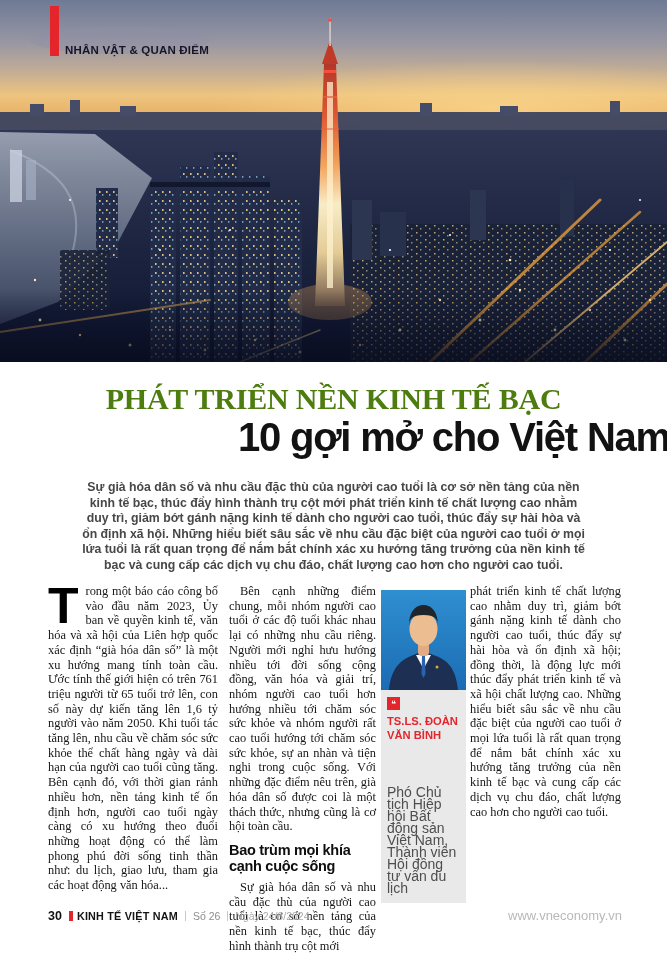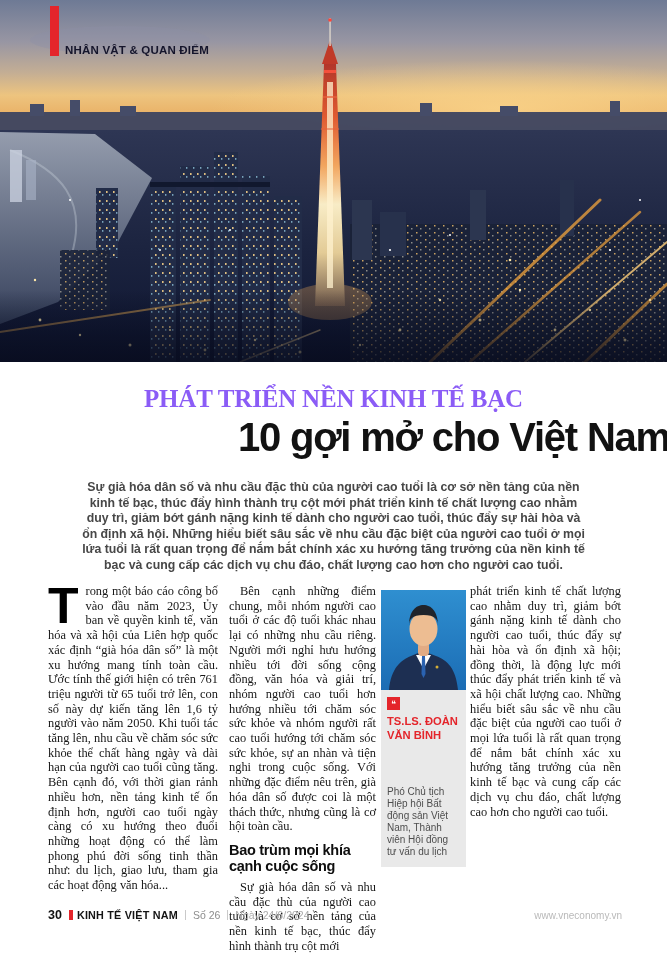--- a/index.html
+++ b/index.html
@@ -13,21 +13,21 @@
   .tag-bar{ position:absolute; left:50px; top:6px; width:9px; height:50px; background:var(--accent); }
   .tag-label{
     position:absolute; left:65px; top:44px;
     font-family:"Liberation Sans","DejaVu Sans",sans-serif; font-weight:700;
     font-size:11.5px; letter-spacing:.2px; color:#15152b; white-space:nowrap;
   }
   
   .headline{
     position:absolute; top:383px; left:0; width:667px; text-align:center;
     font-family:"Liberation Serif","DejaVu Serif",serif; font-weight:700;
-    font-size:25px; line-height:32px; color:#8b5cf6; letter-spacing:-.2px;
+    font-size:30px; line-height:32px; color:#4d7c0f; letter-spacing:-.2px;
   }
   .subhead{
     position:absolute; top:414px; left:3px; width:667px; text-align:right;
     font-family:"Liberation Sans","DejaVu Sans",sans-serif; font-weight:700;
     font-size:40px; line-height:46px; letter-spacing:-1.2px; color:#121212;
   }
   .lede{
     position:absolute; top:480px; left:81px; width:505px; text-align:center;
     font-family:"Liberation Sans","DejaVu Sans",sans-serif; font-weight:700;
     font-size:12.3px; line-height:15.6px; color:#474747;
@@ -51,34 +51,34 @@
   
   .author{ position:absolute; left:381px; top:590px; width:85px;
     font-family:"Liberation Sans","DejaVu Sans",sans-serif; }
   .author-photo{ display:block; width:85px; height:100px; }
   .author-caption{ background:#e9e9e9; padding:7px 6px 9px; }
   .quote-icon{
     width:13px; height:13px; background:var(--accent); color:#fff;
     font-size:9px; line-height:14px; text-align:center; margin-bottom:5px;
   }
   .author-name{ color:var(--accent); font-weight:700; font-size:11.2px; line-height:13.5px; margin-bottom:12px; }
-  .author-role{ color:#4e4e4e; font-size:10px; line-height:12px;margin-top:44px; }
+  .author-role{ color:#4e4e4e; font-size:14px; line-height:12px;margin-top:44px; }
   
   .footer{
     position:absolute; left:48px; top:908px; width:574px;
     font-family:"Liberation Sans","DejaVu Sans",sans-serif; font-size:10.5px;
     color:#9a9a9a; display:flex; align-items:center;
   }
   .page-num{ font-weight:700; color:#111; font-size:12.5px; }
   .red-mark{ display:inline-block; width:4px; height:10px; background:var(--accent); margin:0 4px 0 7px; }
   .mag-name{ font-weight:700; color:#141414; font-size:10.8px; letter-spacing:.2px; }
   .divider{ width:1px; height:10px; background:#c9c9c9; margin:0 7px; }
   .issue{ color:#8d8d8d; font-weight:400; }
   .date{ color:#ababab; }
-  .website{ margin-left:auto; color:#b9b9b9; font-size:10px; }
+  .website{ margin-left:auto; color:#b9b9b9; font-size:13px; }
 </style>
 </head>
 <body>
 
 <div class="page">
 
   <svg class="hero" viewBox="0 0 667 362" preserveAspectRatio="none" aria-hidden="true">
     <defs>
       <linearGradient id="sky" x1="0" y1="0" x2="0" y2="1">
         <stop offset="0" stop-color="#6e7a95"></stop>

